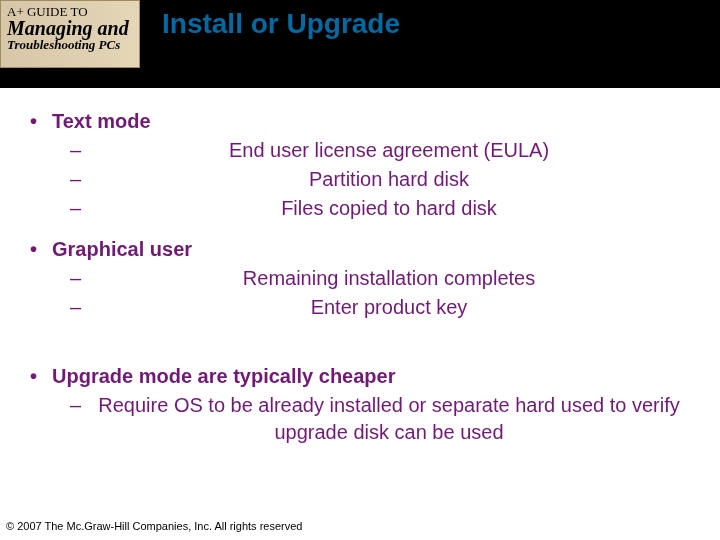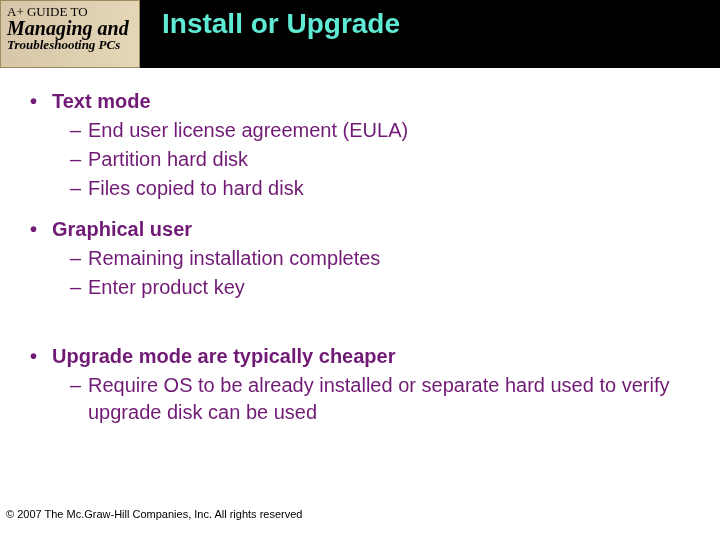--- a/index.html
+++ b/index.html
@@ -6,21 +6,21 @@
     margin: 0;
     padding: 0;
     width: 720px;
     height: 540px;
     background: #ffffff;
     font-family: Verdana, Geneva, sans-serif;
     overflow: hidden;
   }
   .header {
     width: 720px;
-    height: 68px;
+    height: 88px;
     background: #000000;
     display: flex;
     align-items: flex-start;
   }
   .book-badge {
     width: 140px;
     height: 68px;
     background: linear-gradient(to right, #d7c6a8 0%, #e5d6b8 100%);
     border: 1px solid #a08b5f;
     box-sizing: border-box;
@@ -28,21 +28,21 @@
     color: #000;
     padding: 4px 6px 4px 6px;
     line-height: 1.0;
     position: relative;
   }
   .badge-line1 { font-size: 13px; font-weight: normal; }
   .badge-line2 { font-size: 20px; font-weight: bold; font-style: italic; }
   .badge-line3 { font-size: 13px; font-weight: bold; font-style: italic; }
   .title {
     flex: 1;
-    color: #5eead4;
+    color: #0369a1;
     font-weight: bold;
     font-size: 28px;
     padding: 8px 0 0 22px;
   }
   .content {
     padding: 22px 30px 0 30px;
     font-size: 20px;
     color: #701a75;
   }
   ul.main {
@@ -67,32 +67,33 @@
     list-style: none;
     margin: 4px 0 0 0;
     padding: 0 0 0 18px;
     font-weight: normal;
   }
   ul.sub > li {
     position: relative;
     padding-left: 18px;
     margin: 2px 0;
     line-height: 1.35;
+    text-align: center;
   }
   ul.sub > li::before {
     content: "–";
     position: absolute;
     left: 0;
     top: 0;
   }
   .spacer { height: 28px; }
   .footer {
     position: absolute;
     left: 6px;
-    bottom: 20px;
+    bottom: 8px;
     font-size: 11px;
     font-family: Arial, sans-serif;
     color: #000;
   }
 </style>
 </head>
 <body>
 
 <div class="header">
   <div class="book-badge">

